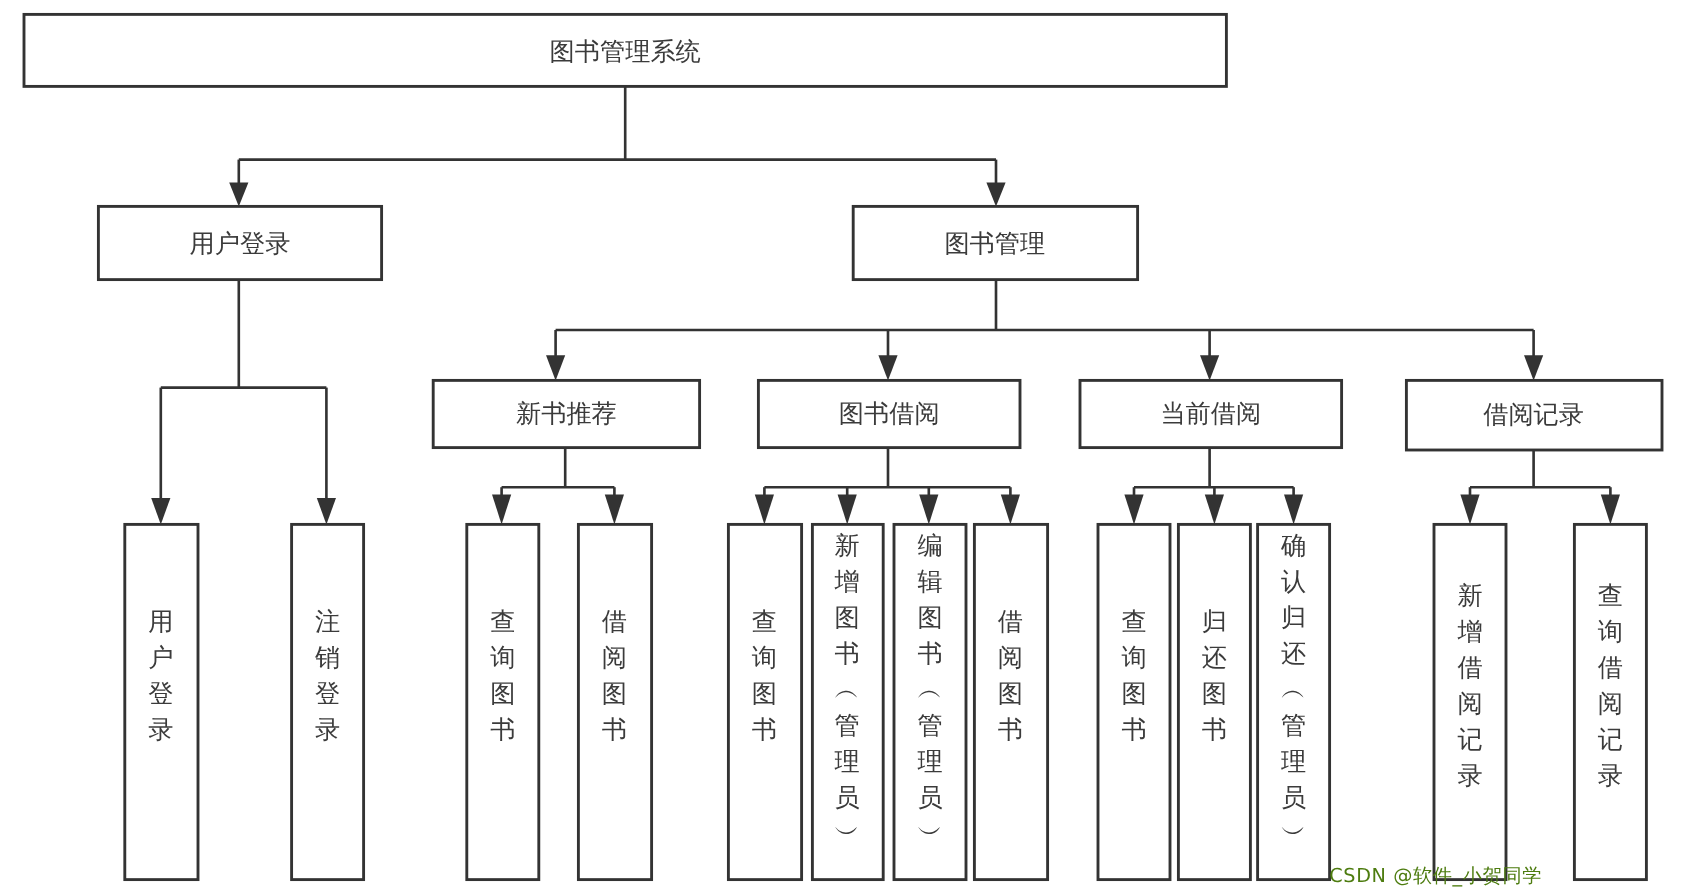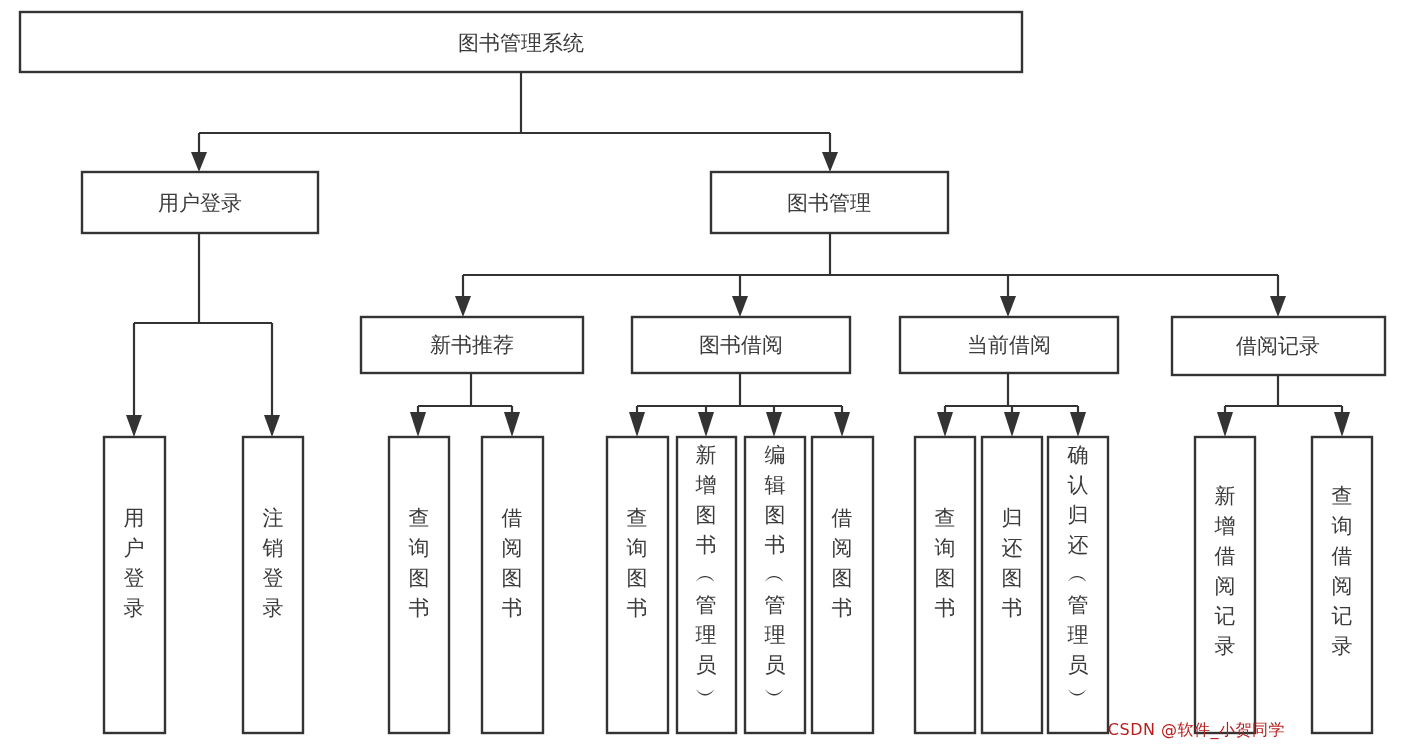--- a/index.html
+++ b/index.html
@@ -52,21 +52,21 @@
   .arrow-head {
     fill: #333333;
     stroke: none;
   }
   .watermark {
     position: absolute;
     right: 8px;
     bottom: 6px;
     font-family: "DejaVu Sans", "Liberation Sans", sans-serif;
     font-size: 16px;
-    color: #b91c1c;
+    color: #4d7c0f;
     white-space: nowrap;
     letter-spacing: 0.5px;
     pointer-events: none;
   }
 </style>
 </head>
 <body>
 
 <div id="diagram-root">
 

